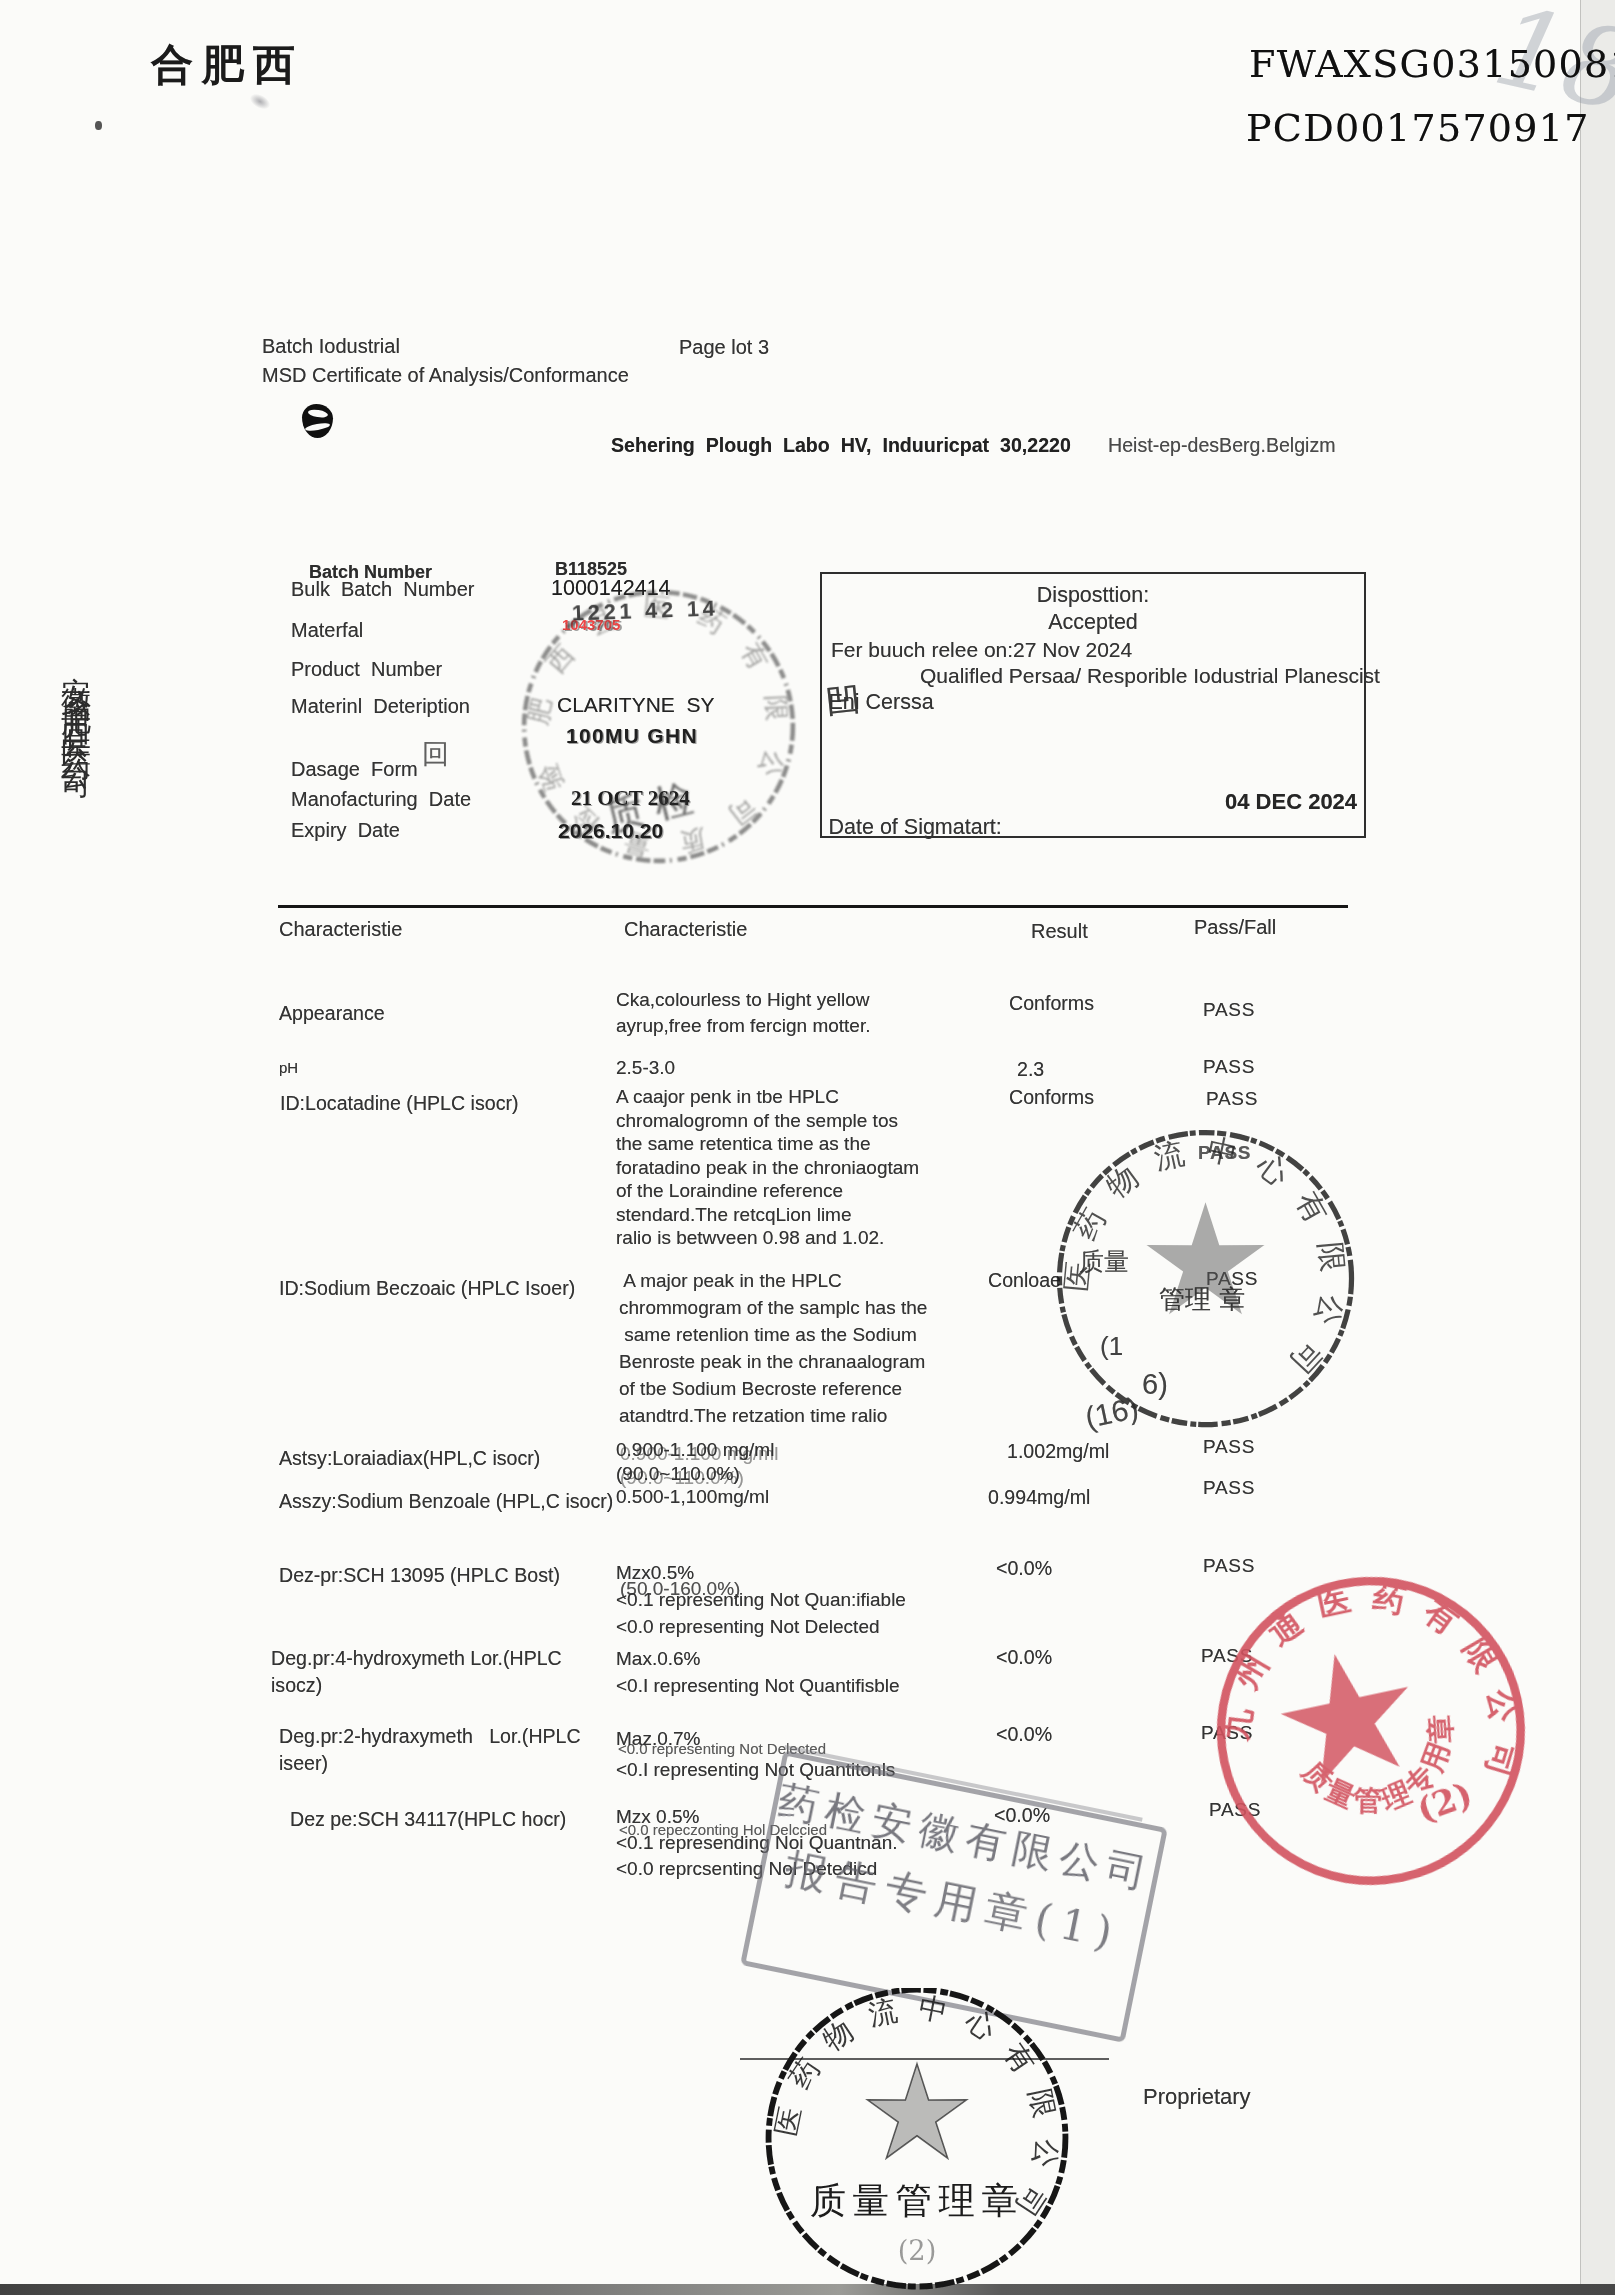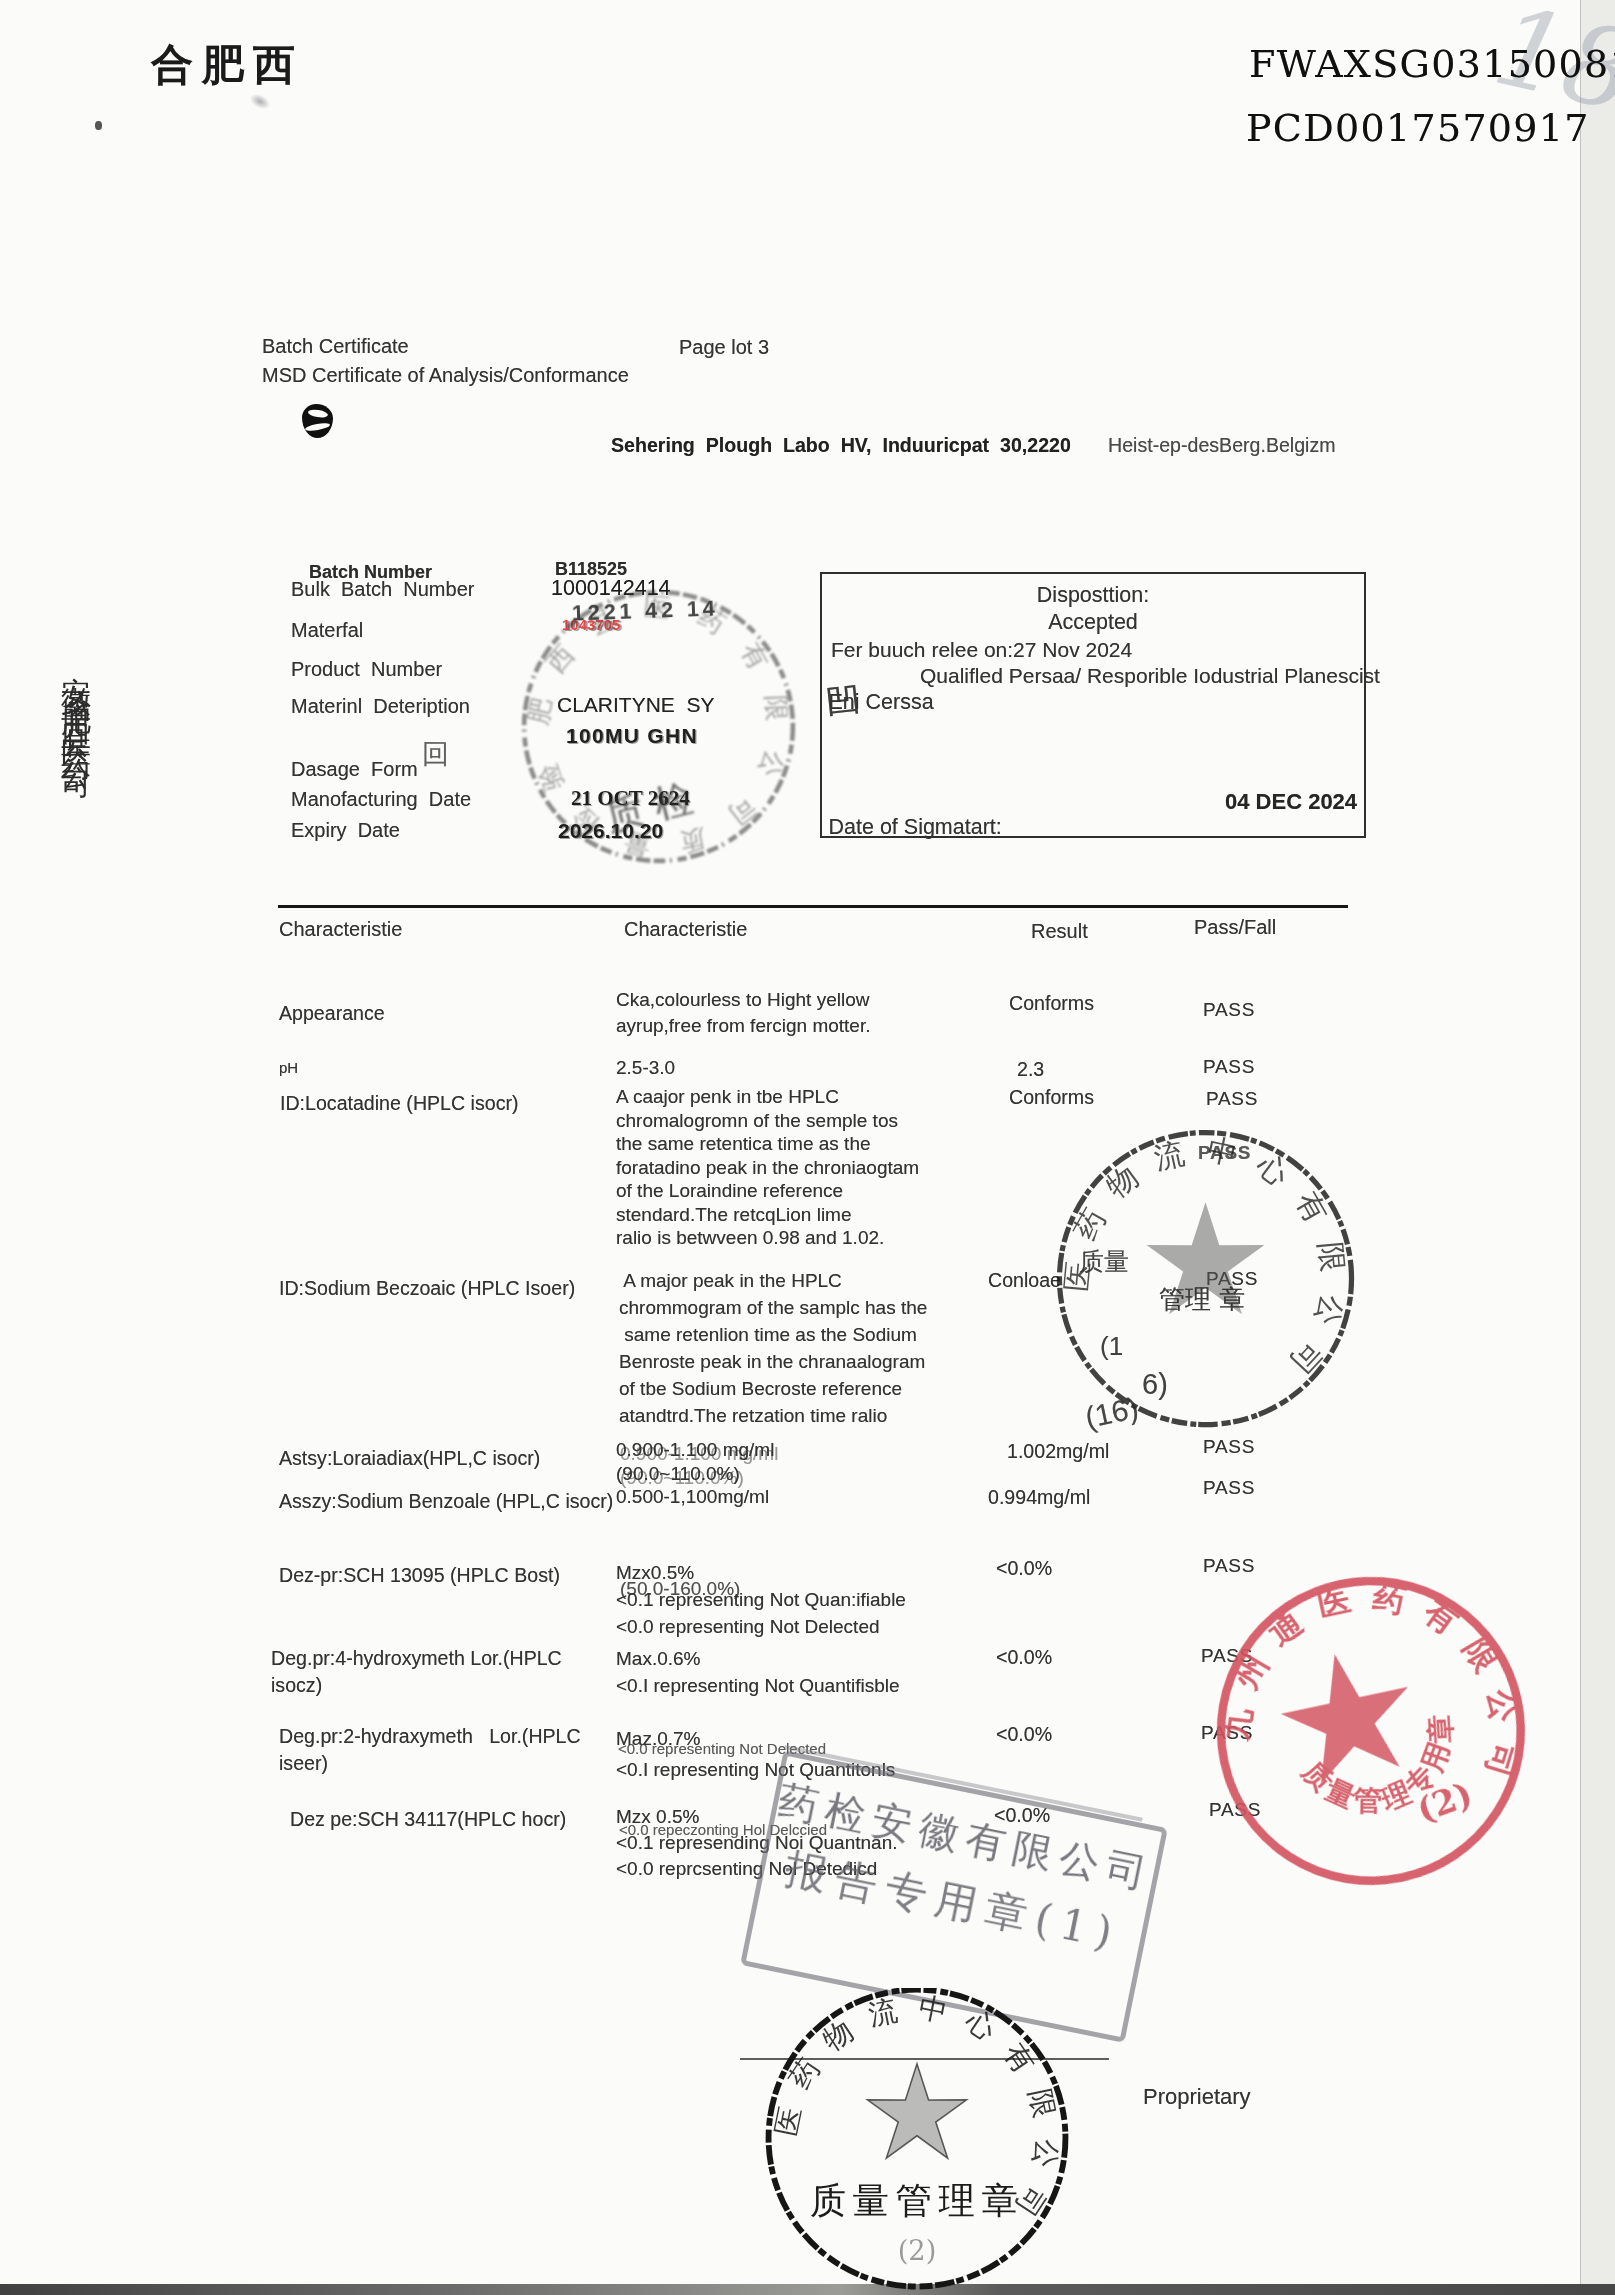--- a/index.html
+++ b/index.html
@@ -46,21 +46,21 @@
   <div class="speck"></div>
   <div class="smudge"></div>
   <div class="pencil">18</div>
 
   <div class="t cjk" style="left:151px;top:38px;font-size:42px;letter-spacing:9px;color:#1b1b1b;font-weight:600;">合肥西</div>
   <div class="t" style="left:1249px;top:40px;font-size:38px;font-family:'DejaVu Serif',serif;letter-spacing:1.3px;color:#101010;">FWAXSG03150081</div>
   <div class="t" style="left:1246px;top:104px;font-size:38px;font-family:'DejaVu Serif',serif;letter-spacing:1.3px;color:#101010;">PCD0017570917</div>
 
   <div class="vside">安徽省肥西县医药公司</div>
 
-  <div class="t" style="left:262px;top:333px;font-size:20px;">Batch Certificate</div>
+  <div class="t" style="left:262px;top:333px;font-size:20px;">Batch Iodustrial</div>
   <div class="t" style="left:679px;top:334px;font-size:20px;">Page lot 3</div>
   <div class="t" style="left:262px;top:362px;font-size:20px;">MSD Certificate of Analysis/Conformance</div>
   <div class="logo"></div>
   <div class="t" style="left:611px;top:433px;font-size:19.6px;font-weight:700;color:#222;">Sehering  Plough  Labo  HV,  Induuricpat  30,2220</div>
   <div class="t" style="left:1108px;top:433px;font-size:19.6px;color:#4a4a4a;">Heist-ep-desBerg.Belgizm</div>
 
   <div class="t" style="left:309px;top:561px;font-size:18px;font-weight:600;color:#2c2c2c;">Batch Number</div>
   <div class="t" style="left:555px;top:558px;font-size:18px;font-weight:600;color:#2c2c2c;">B118525</div>
   <div class="t" style="left:291px;top:576px;font-size:20px;">Bulk  Batch  Number</div>
   <div class="t" style="left:551px;top:575px;font-size:21.5px;color:#1e1e1e;">1000142414</div>

